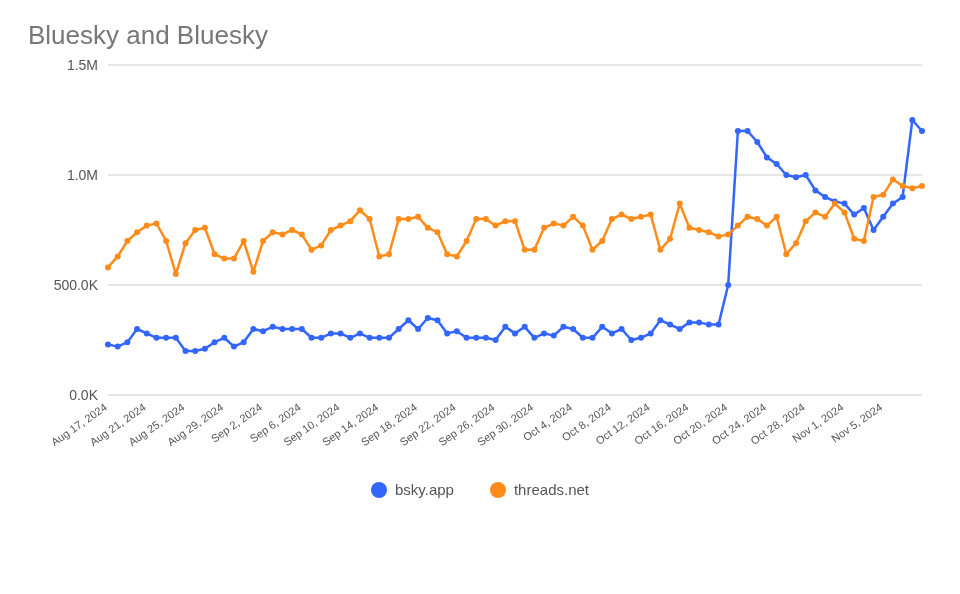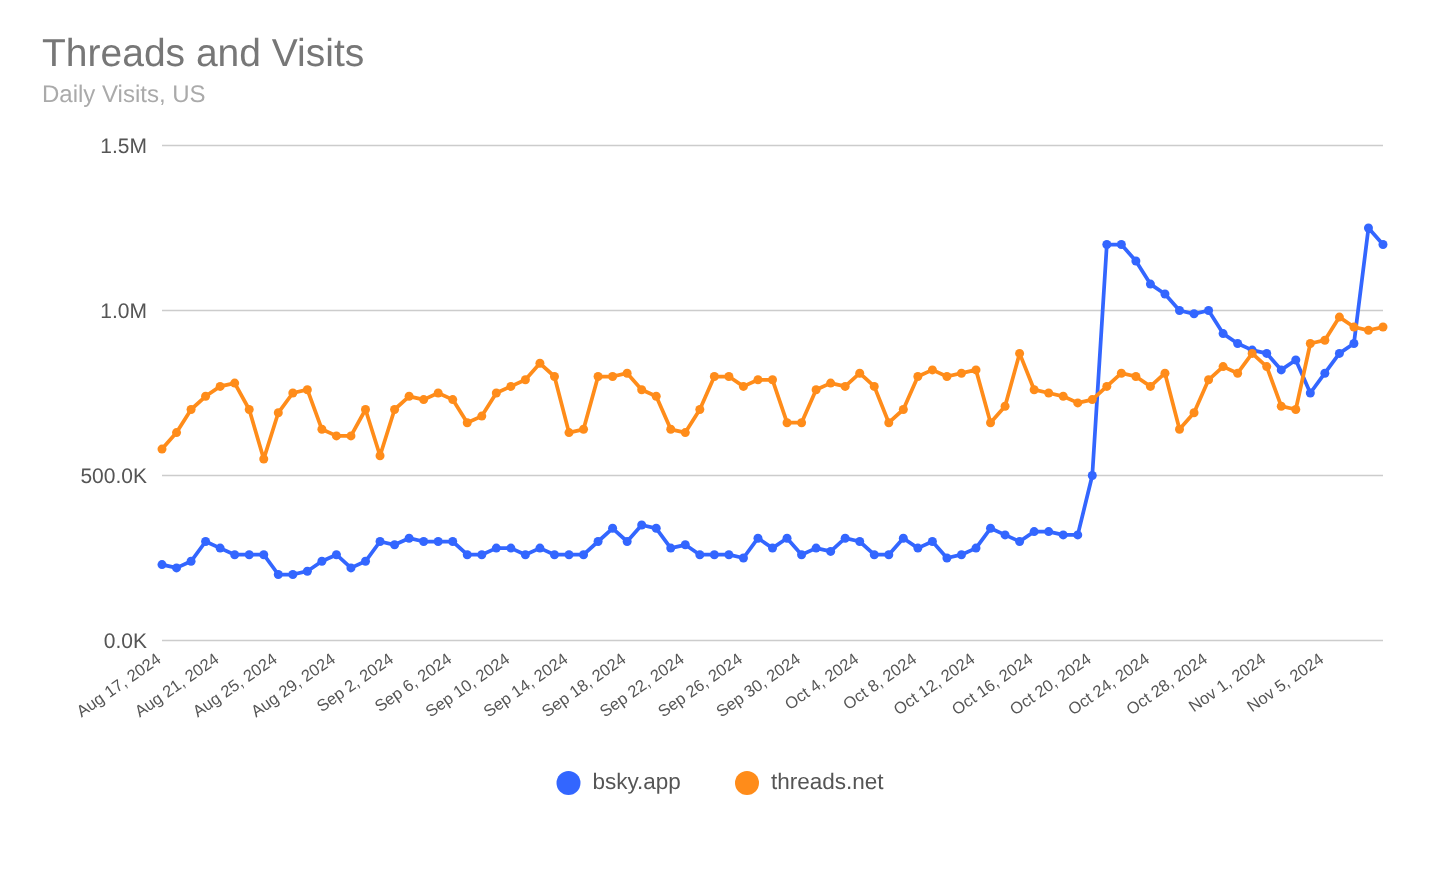--- a/index.html
+++ b/index.html
@@ -9,22 +9,21 @@
   .plot-area{position:relative;width:100%;height:420px;}
   svg{display:block;}
   .legend{display:flex;gap:36px;justify-content:center;align-items:center;font-size:15px;color:#555;margin-top:6px;}
   .legend-item{display:flex;align-items:center;gap:8px;}
   .swatch{width:16px;height:16px;border-radius:50%;display:inline-block;}
 </style>
 </head>
 <body>
 
 <div class="chart-wrap">
-  <div class="title">Threads and Visits</div>
-  <div class="subtitle">Daily Visits, US</div>
+  <div class="title">Bluesky and Bluesky</div>
 
   <div class="plot-area">
     <svg id="plot-svg" width="904" height="420">
         <line x1="80" x2="894" y1="340" y2="340" stroke="#ccc" stroke-width="1"></line>
         <text x="70" y="345" text-anchor="end" font-size="14" fill="#555">0.0K</text>
         <line x1="80" x2="894" y1="230.00000000000003" y2="230.00000000000003" stroke="#ccc" stroke-width="1"></line>
         <text x="70" y="235.00000000000003" text-anchor="end" font-size="14" fill="#555">500.0K</text>
         <line x1="80" x2="894" y1="120.00000000000001" y2="120.00000000000001" stroke="#ccc" stroke-width="1"></line>
         <text x="70" y="125.00000000000001" text-anchor="end" font-size="14" fill="#555">1.0M</text>
         <line x1="80" x2="894" y1="10" y2="10" stroke="#ccc" stroke-width="1"></line>

